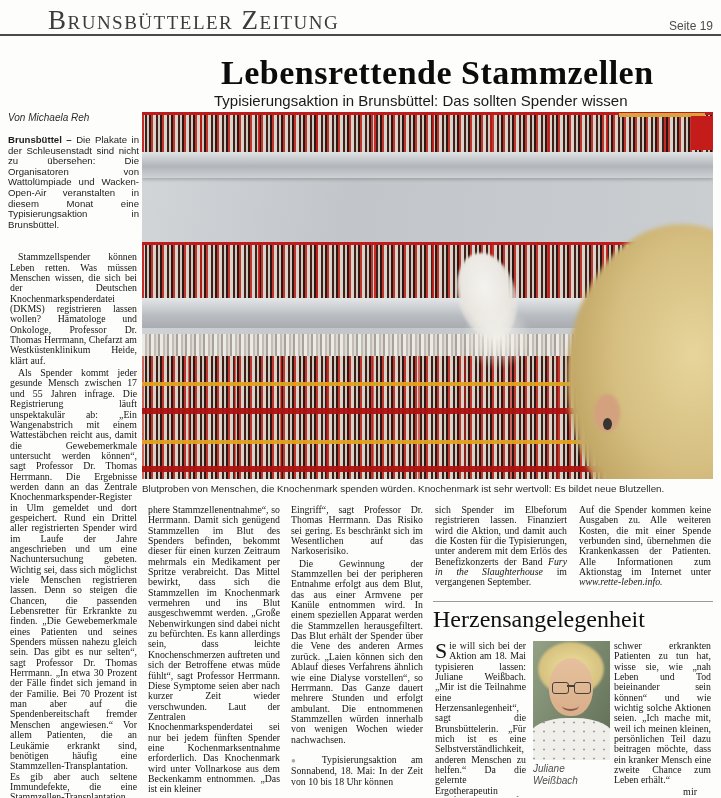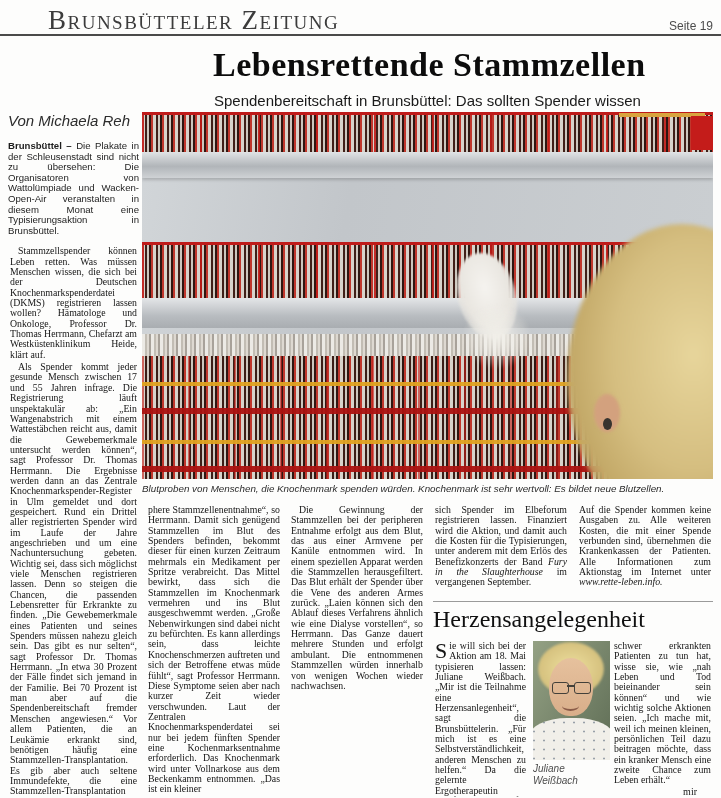--- a/index.html
+++ b/index.html
@@ -6,35 +6,35 @@
   .page{position:relative;width:721px;height:798px;background:#fdfdfc;overflow:hidden;
         font-family:"Liberation Serif",serif;color:#161616;}
   
   .masthead{position:absolute;top:5px;left:0;right:16px;text-align:left;
             font-family:"Liberation Serif",serif;font-variant:small-caps;
             font-size:27px;letter-spacing:1.5px;color:#3c3c3c;padding-left:48px;}
   .page-num{position:absolute;top:19px;right:8px;font-family:"Liberation Sans",sans-serif;
             font-size:12px;color:#4c4c4c;}
   .header-rule{position:absolute;top:34px;left:0;width:721px;height:2px;background:#4a4a4a;}
   
-  .headline{position:absolute;left:213px;top:46px;margin:0;font-family:"Liberation Serif",serif;
+  .headline{position:absolute;left:213px;top:46px;margin:8px;font-family:"Liberation Serif",serif;
             font-size:34px;font-weight:700;letter-spacing:.5px;color:#0c0c0c;white-space:nowrap;}
   .subhead{position:absolute;left:214px;top:92px;margin:0;font-family:"Liberation Sans",sans-serif;
            font-size:15px;font-weight:400;color:#1a1a1a;white-space:nowrap;}
   
   .col{position:absolute;overflow:hidden;}
   .col1{left:8px;top:112px;width:131px;height:686px;}
   .col2{left:146px;top:503px;width:136px;height:295px;}
   .col3{left:289px;top:503px;width:136px;height:295px;}
   .col4{left:433px;top:503px;width:136px;height:94px;}
   .col5{left:577px;top:503px;width:136px;height:100px;}
-  .byline{font-family:"Liberation Sans",sans-serif;font-style:italic;font-size:15px;
+  .byline{font-family:"Liberation Sans",sans-serif;font-style:italic;font-size:10px;
           color:#2c2c2c;margin:0 0 12px 0;}
   .lead{font-family:"Liberation Sans",sans-serif;font-size:9.6px;line-height:10.6px;
-        text-align:justify;margin:0 0 10px 0;color:#1d1d1d;}
+        text-align:justify;margin:0 0 22px 0;color:#1d1d1d;}
   .lead b{font-weight:700;}
   .body{font-size:9.8px;line-height:10.35px;text-align:justify;margin:2px;color:#141414;
         hyphens:auto;}
   .indent{text-indent:8px;}
   .gap-top{margin-top:10px;}
   .it{font-style:italic;}
   .bullet{color:#a9a9a9;font-size:8px;}
   
   .photo{position:absolute;left:142px;top:112px;width:571px;height:367px;overflow:hidden;}
   .ph-abs{position:absolute;}
@@ -63,21 +63,21 @@
   .ph-hand{left:322px;top:194px;width:66px;height:62px;border-radius:50%;
       background:radial-gradient(#f1efe9 0%,rgba(241,239,233,0) 75%);filter:blur(2px);}
   .ph-head{left:425px;top:112px;width:230px;height:310px;border-radius:50%;
       background:radial-gradient(ellipse at 55% 42%,#e7d59b 0%,#d5be80 45%,#c3a968 68%,rgba(195,169,104,0) 100%);
       filter:blur(2px);}
   .ph-ear{left:452px;top:282px;width:26px;height:38px;border-radius:50%;
       background:#d3a17e;filter:blur(1.5px);}
   .ph-earring{left:461px;top:306px;width:9px;height:12px;border-radius:50%;
       background:#38342f;filter:blur(.5px);}
   .caption-main{position:absolute;left:142px;top:483px;width:571px;
-      font-family:"Liberation Sans",sans-serif;font-style:italic;font-size:9.8px;color:#2b2b2b;}
+      font-family:"Liberation Sans",sans-serif;font-size:9.8px;color:#2b2b2b;}
   
   .sb-rule{position:absolute;left:433px;top:601px;width:280px;height:1px;background:#9a9a9a;}
   .sb-headline{position:absolute;left:433px;top:606px;width:280px;margin:0;
       font-family:"Liberation Serif",serif;font-size:24px;font-weight:400;color:#101010;}
   .sb-left{left:433px;top:639px;width:95px;height:158px;}
   .sb-right{left:612px;top:639px;width:101px;height:158px;}
   .dropcap{float:left;font-size:22px;line-height:18px;padding:1px 2px 0 0;font-weight:400;}
   .sig{position:absolute;right:16px;bottom:0;font-size:10px;}
   .sb-photo{position:absolute;left:533px;top:641px;width:77px;height:119px;overflow:hidden;
       background:linear-gradient(120deg,#94a184 0%,#76846a 55%,#5e6c54 100%);}
@@ -99,21 +99,21 @@
 </head>
 <body>
 
 <div class="page">
 
   <div class="masthead">Brunsbütteler Zeitung</div>
   <div class="page-num">Seite 19</div>
   <div class="header-rule"></div>
 
   <h1 class="headline">Lebensrettende Stammzellen</h1>
-  <h2 class="subhead">Spendenbereitschaft in Brunsbüttel: Das sollten Spender wissen</h2>
+  <h2 class="subhead">Typisierungsaktion in Brunsbüttel: Das sollten Spender wissen</h2>
 
   <div class="col col1">
     <p class="byline">Von Michaela Reh</p>
     <p class="lead"><b>Brunsbüttel –</b> <span>Die Plakate in der Schleusenstadt sind nicht zu übersehen: Die Organisatoren von Wattolümpiade und Wacken-Open-Air veranstalten in diesem Monat eine Typisierungsaktion in Brunsbüttel.</span></p>
     <p class="body indent">Stammzellspender können Leben retten. Was müssen Menschen wissen, die sich bei der Deutschen Knochenmarkspenderdatei (DKMS) registrieren lassen wollen? Hämatologe und Onkologe, Professor Dr. Thomas Herrmann, Chefarzt am Westküstenklinikum Heide, klärt auf.</p>
     <p class="body indent">Als Spender kommt jeder gesunde Mensch zwischen 17 und 55 Jahren infrage. Die Registrierung läuft unspektakulär ab: „Ein Wangenabstrich mit einem Wattestäbchen reicht aus, damit die Gewebemerkmale untersucht werden können“, sagt Professor Dr. Thomas Herrmann. Die Ergebnisse werden dann an das Zentrale Knochenmarkspender-Register in Ulm gemeldet und dort gespeichert. Rund ein Drittel aller registrierten Spender wird im Laufe der Jahre angeschrieben und um eine Nachuntersuchung gebeten. Wichtig sei, dass sich möglichst viele Menschen registrieren lassen. Denn so steigen die Chancen, die passenden Lebensretter für Erkrankte zu finden. „Die Gewebemerkmale eines Patienten und seines Spenders müssen nahezu gleich sein. Das gibt es nur selten“, sagt Professor Dr. Thomas Herrmann. „In etwa 30 Prozent der Fälle findet sich jemand in der Familie. Bei 70 Prozent ist man aber auf die Spendenbereitschaft fremder Menschen angewiesen.“ Vor allem Patienten, die an Leukämie erkrankt sind, benötigen häufig eine Stammzellen-Transplantation. Es gib aber auch seltene Immundefekte, die eine Stammzellen-Transplantation unumgänglich machen.</p>
     <p class="body indent">„In den allermeisten Fällen werden die Stammzellen aus dem Blut des Spenders gewonnen. Das ist die sogenannte peri-</p>
   </div>
 
   <div class="photo">
@@ -132,21 +132,23 @@
     <div class="ph-abs ph-glove"></div>
     <div class="ph-abs ph-hand"></div>
   </div>
   <div class="caption-main">Blutproben von Menschen, die Knochenmark spenden würden. Knochenmark ist sehr wertvoll: Es bildet neue Blutzellen.</div>
 
   <div class="col col2">
     <p class="body">phere Stammzellenentnahme“, so Herrmann. Damit sich genügend Stammzellen im Blut des Spenders befinden, bekommt dieser für einen kurzen Zeitraum mehrmals ein Medikament per Spritze verabreicht. Das Mittel bewirkt, dass sich die Stammzellen im Knochenmark vermehren und ins Blut ausgeschwemmt werden. „Große Nebenwirkungen sind dabei nicht zu befürchten. Es kann allerdings sein, dass leichte Knochenschmerzen auftreten und sich der Betroffene etwas müde fühlt“, sagt Professor Herrmann. Diese Symptome seien aber nach kurzer Zeit wieder verschwunden. Laut der Zentralen Knochenmarkspenderdatei sei nur bei jedem fünften Spender eine Kochenmarksentnahme erforderlich. Das Knochenmark wird unter Vollnarkose aus dem Beckenkamm entnommen. „Das ist ein kleiner</p>
   </div>
 
   <div class="col col3">
+    <p class="body">Eingriff“, sagt Professor Dr. Thomas Herrmann. Das Risiko sei gering. Es beschränkt sich im Wesentlichen auf das Narkoserisiko.</p>
     <p class="body indent">Die Gewinnung der Stammzellen bei der peripheren Entnahme erfolgt aus dem Blut, das aus einer Armvene per Kanüle entnommen wird. In einem speziellen Apparat werden die Stammzellen herausgefiltert. Das Blut erhält der Spender über die Vene des anderen Armes zurück. „Laien können sich den Ablauf dieses Verfahrens ähnlich wie eine Dialyse vorstellen“, so Herrmann. Das Ganze dauert mehrere Stunden und erfolgt ambulant. Die entnommenen Stammzellen würden innerhalb von wenigen Wochen wieder nachwachsen.</p>
+    <p class="body gap-top"><span class="bullet">●</span> <span>Typisierungsaktion am Sonnabend, 18. Mai: In der Zeit von 10 bis 18 Uhr können</span></p>
   </div>
 
   <div class="col col5">
     <p class="body"><span>Auf die Spender kommen keine Ausgaben zu. Alle weiteren Kosten, die mit einer Spende verbunden sind, übernehmen die Krankenkassen der Patienten. Alle Informationen zum Aktionstag im Internet unter </span><span class="it">www.rette-leben.info.</span></p>
   </div>
 
   <div class="col col4">
     <p class="body"><span>sich Spender im Elbeforum registrieren lassen. Finanziert wird die Aktion, und damit auch die Kosten für die Typisierungen, unter anderem mit dem Erlös des Benefizkonzerts der Band </span><span class="it">Fury in the Slaughterhouse</span><span> im vergangenen September.</span></p>
   </div>
 

